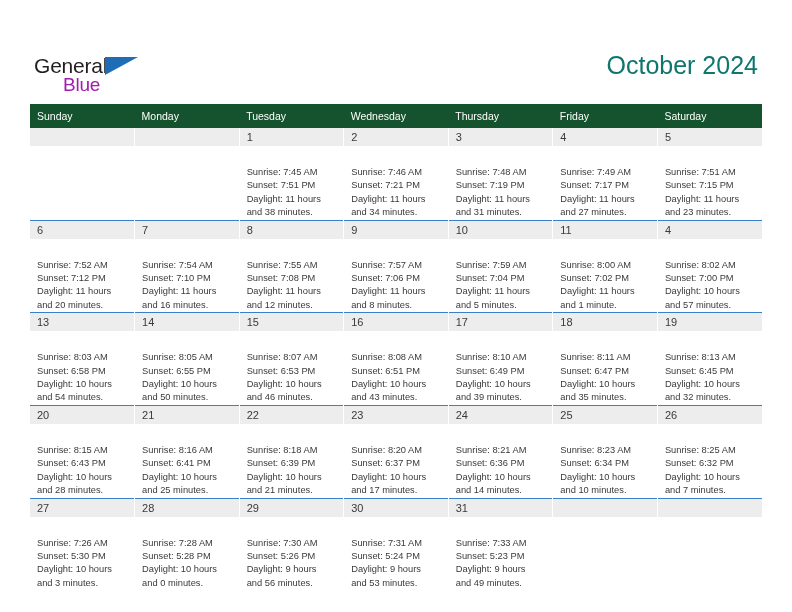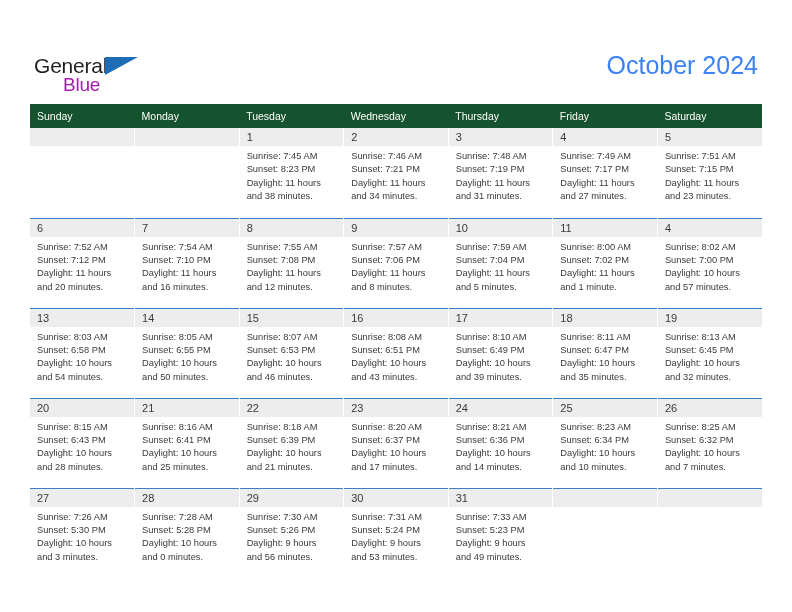--- a/index.html
+++ b/index.html
@@ -65,21 +65,21 @@
   }
 
   .title-block {
     position: absolute;
     right: 34px;
     top: 34px;
     text-align: right;
   }
   .cal-title {
     font-size: 25px;
-    color: #3b82f6;
+    color: #0f766e;
     line-height: 30px;
     font-weight: normal;
     margin: 0;
     font-family: "Liberation Sans", sans-serif;
   }
   .cal-subtitle {
     font-size: 13.5px;
     color: #444444;
     line-height: 18px;
     margin: 7px 0 0 0;
@@ -127,21 +127,21 @@
     height: 18px;
     padding: 1px 0 0 7px;
     font-size: 11px;
     color: #3a3a3a;
     line-height: 17px;
     font-family: "Liberation Sans", sans-serif;
   }
   td.empty .daynum-band { background: #ededed; }
 
   .cell-body {
-    padding: 4px 5px 0 7px;
+    padding: 20px 5px 0 7px;
   }
   .cell-line {
     font-size: 9.3px;
     color: #3a3a3a;
     line-height: 13.4px;
     white-space: nowrap;
     font-family: "Liberation Sans", sans-serif;
   }
 </style>
 </head>
@@ -182,21 +182,21 @@
             <div class="cell-body"></div>
           </td>
           <td class="empty">
             <div class="daynum-band">&nbsp;</div>
             <div class="cell-body"></div>
           </td>
           <td class="">
             <div class="daynum-band">1</div>
             <div class="cell-body">
               <div class="cell-line">Sunrise: 7:45 AM</div>
-              <div class="cell-line">Sunset: 8:23 PM</div>
+              <div class="cell-line">Sunset: 7:51 PM</div>
               <div class="cell-line">Daylight: 11 hours</div>
               <div class="cell-line">and 38 minutes.</div>
             </div>
           </td>
           <td class="">
             <div class="daynum-band">2</div>
             <div class="cell-body">
               <div class="cell-line">Sunrise: 7:46 AM</div>
               <div class="cell-line">Sunset: 7:21 PM</div>
               <div class="cell-line">Daylight: 11 hours</div>

